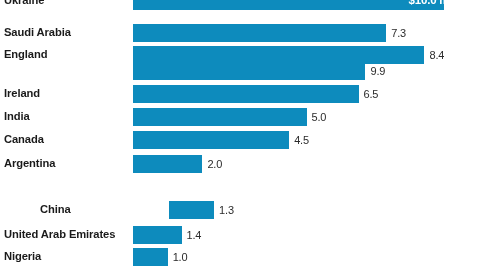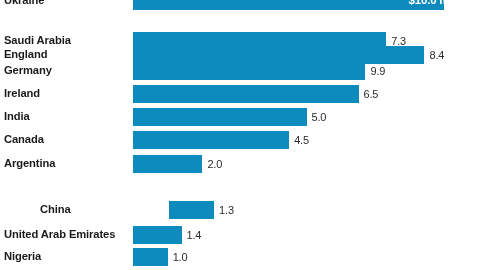--- a/index.html
+++ b/index.html
@@ -82,29 +82,28 @@
       </div>
       <div class="val-label inside" style="left: auto; right: 5px; color: rgb(255, 255, 255);">$10.0 million</div>
     </div>
     <div class="row" style="top: 12.3px; margin-top: 31px;">
       <div class="cat-label">England</div>
       <div class="bar-wrap">
         <div class="bar" style="width: 291.48px; background: rgb(13, 139, 189);"></div>
       </div>
       <div class="val-label outside" style="left: 429.48px; color: rgb(43, 43, 43);">8.4</div>
     </div>
-    <div class="row" style="top: 29px; text-decoration: underline;">
+    <div class="row" style="top: 21px; text-decoration: underline;">
       <div class="cat-label">Saudi Arabia</div>
       <div class="bar-wrap">
         <div class="bar" style="width: 253.31px; background: rgb(13, 139, 189);"></div>
       </div>
       <div class="val-label outside" style="left: 391.31px; color: rgb(43, 43, 43);">7.3</div>
     </div>
     <div class="row" style="top: 58.9px;">
-      <div class="cat-label">Germany</div>
       <div class="bar-wrap">
         <div class="bar" style="width: 232.49px; background: rgb(13, 139, 189);"></div>
       </div>
       <div class="val-label outside" style="left: 370.49px; color: rgb(43, 43, 43);">9.9</div>
     </div>
     <div class="row" style="top: 82.2px;">
       <div class="cat-label">Ireland</div>
       <div class="bar-wrap">
         <div class="bar" style="width: 225.55px; background: rgb(13, 139, 189);"></div>
       </div>

